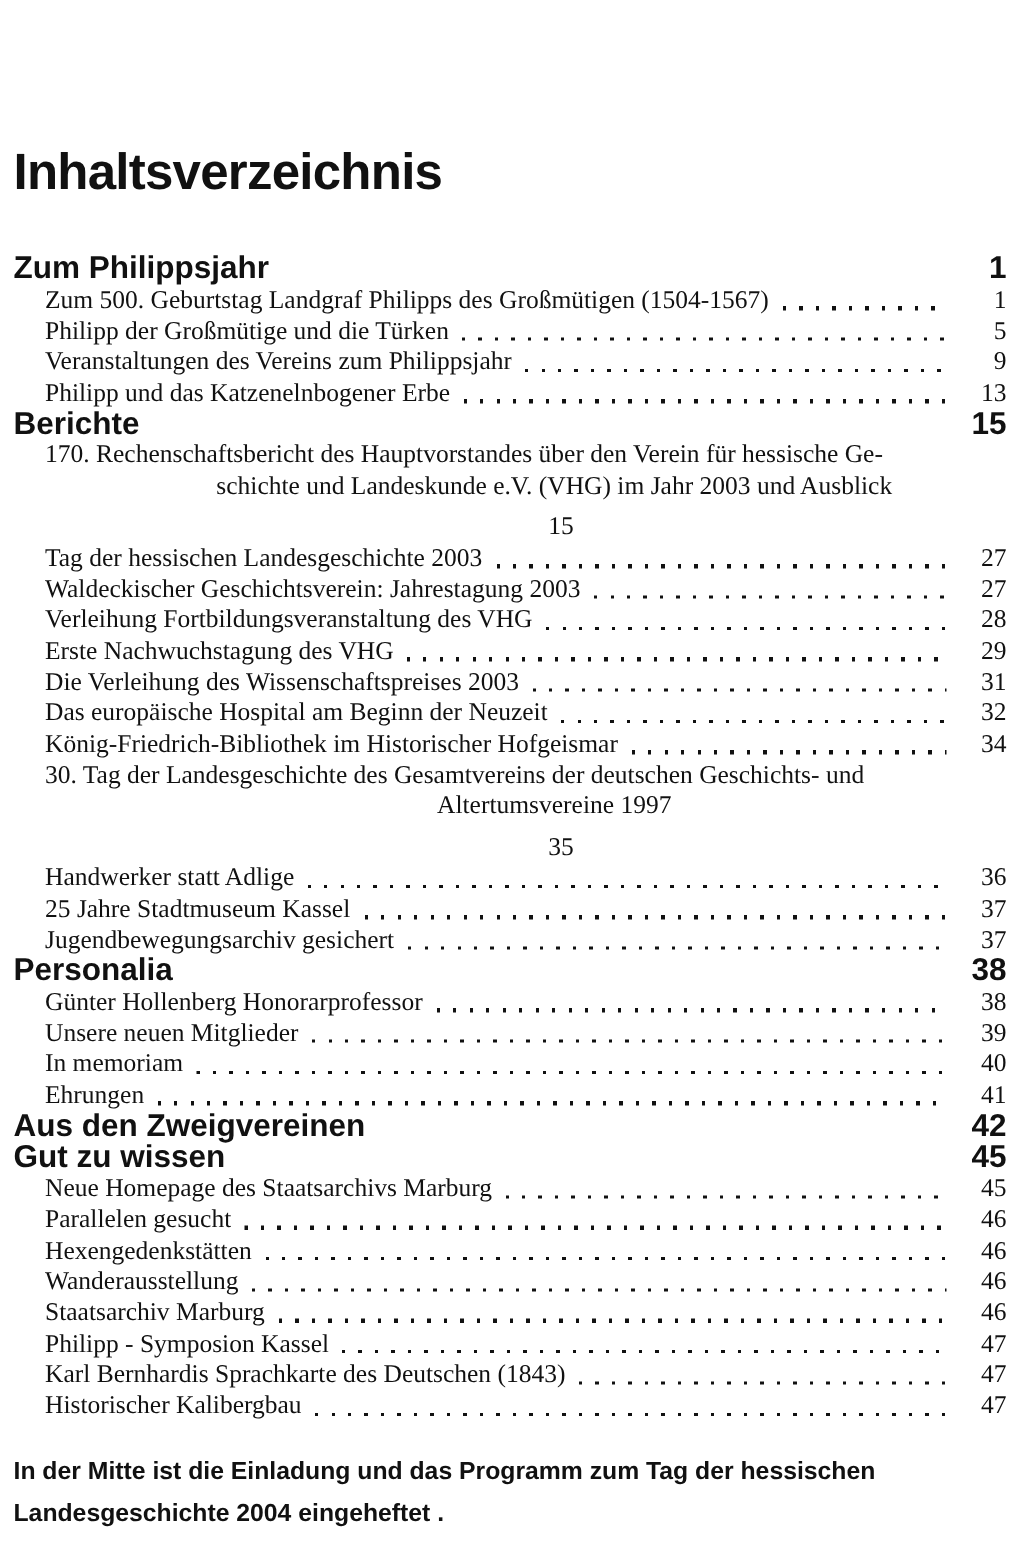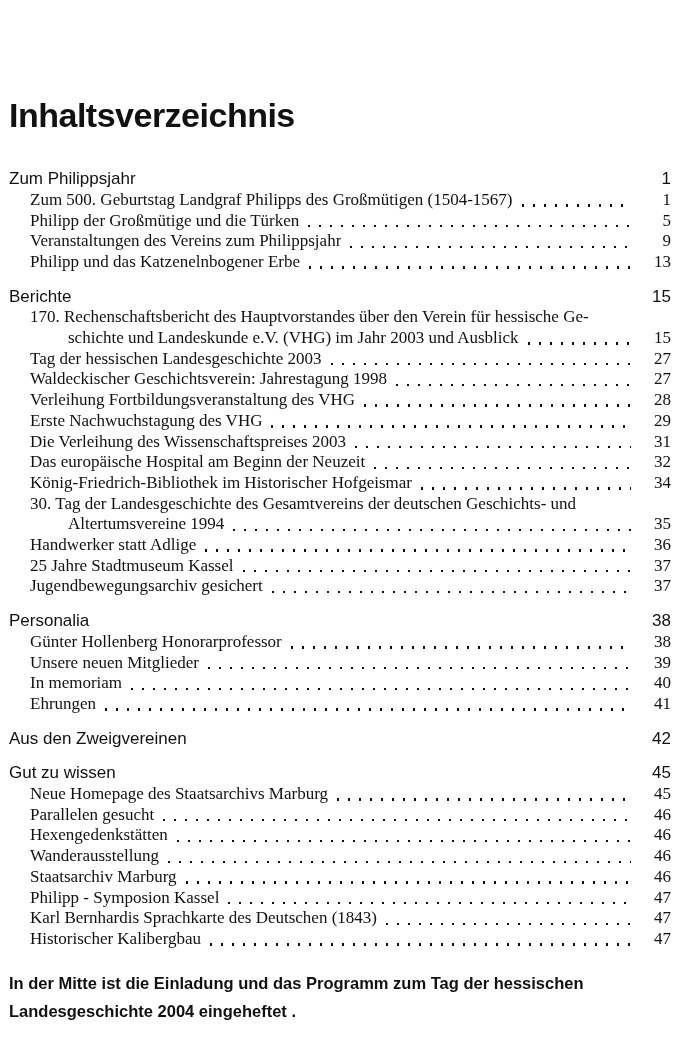--- a/index.html
+++ b/index.html
@@ -21,41 +21,41 @@
   }
   .title{
     margin:0;
     font-family:"Liberation Sans",sans-serif;
     font-weight:bold;
     font-size:34px;
     line-height:1.15;
     letter-spacing:-0.5px;
   }
   .toc{display:block;margin-top:34px;}
-  .sec{margin-top:14px;}
+  .sec{}
   .sec:first-child{margin-top:0;}
   .row{
     display:flex;
     align-items:baseline;
     line-height:20.7px;
   }
   .row.heading{
     font-family:"Liberation Sans",sans-serif;
-    font-weight:normal;
-    font-size:17px;
+    font-weight:bold;
+    font-size:21px;
     justify-content:space-between;
     align-items:flex-end;
   }
   .row.entry{
     font-family:"Liberation Serif","DejaVu Serif",serif;
     font-size:17px;
     padding-left:21px;
     align-items:center;
   }
-  .row.entry.cont{padding-left:59px;}
+  .row.entry.cont{padding-left:59px;flex-direction:column;}
   .t{white-space:nowrap;overflow:hidden;}
   .leader{
     flex:1 1 auto;
     align-self:flex-end;
     height:2.4px;
     margin:0 14px 4px 9px;
     background-image:repeating-linear-gradient(to right,var(--ink) 0 2.2px,transparent 2.2px 11px);
   }
   .pg{min-width:26px;text-align:right;white-space:nowrap;}
   .hpg{text-align:right;white-space:nowrap;}
@@ -113,21 +113,21 @@
           <span class="t">schichte und Landeskunde e.V. (VHG) im Jahr 2003 und Ausblick</span>
           <span class="leader"></span>
           <span class="pg">15</span>
         </div>
         <div class="row entry">
           <span class="t">Tag der hessischen Landesgeschichte 2003</span>
           <span class="leader"></span>
           <span class="pg">27</span>
         </div>
         <div class="row entry">
-          <span class="t">Waldeckischer Geschichtsverein: Jahrestagung 1998</span>
+          <span class="t">Waldeckischer Geschichtsverein: Jahrestagung 2003</span>
           <span class="leader"></span>
           <span class="pg">27</span>
         </div>
         <div class="row entry">
           <span class="t">Verleihung Fortbildungsveranstaltung des VHG</span>
           <span class="leader"></span>
           <span class="pg">28</span>
         </div>
         <div class="row entry">
           <span class="t">Erste Nachwuchstagung des VHG</span>
@@ -146,21 +146,21 @@
         </div>
         <div class="row entry">
           <span class="t">König-Friedrich-Bibliothek im Historischer Hofgeismar</span>
           <span class="leader"></span>
           <span class="pg">34</span>
         </div>
         <div class="row entry">
           <span class="t">30. Tag der Landesgeschichte des Gesamtvereins der deutschen Geschichts- und</span>
         </div>
         <div class="row entry cont">
-          <span class="t">Altertumsvereine 1994</span>
+          <span class="t">Altertumsvereine 1997</span>
           <span class="leader"></span>
           <span class="pg">35</span>
         </div>
         <div class="row entry">
           <span class="t">Handwerker statt Adlige</span>
           <span class="leader"></span>
           <span class="pg">36</span>
         </div>
         <div class="row entry">
           <span class="t">25 Jahre Stadtmuseum Kassel</span>

